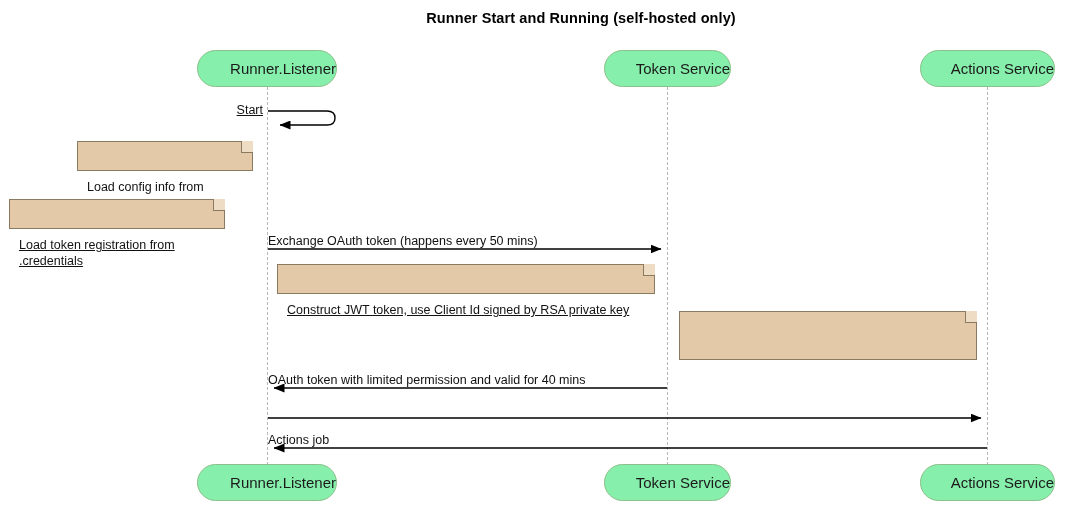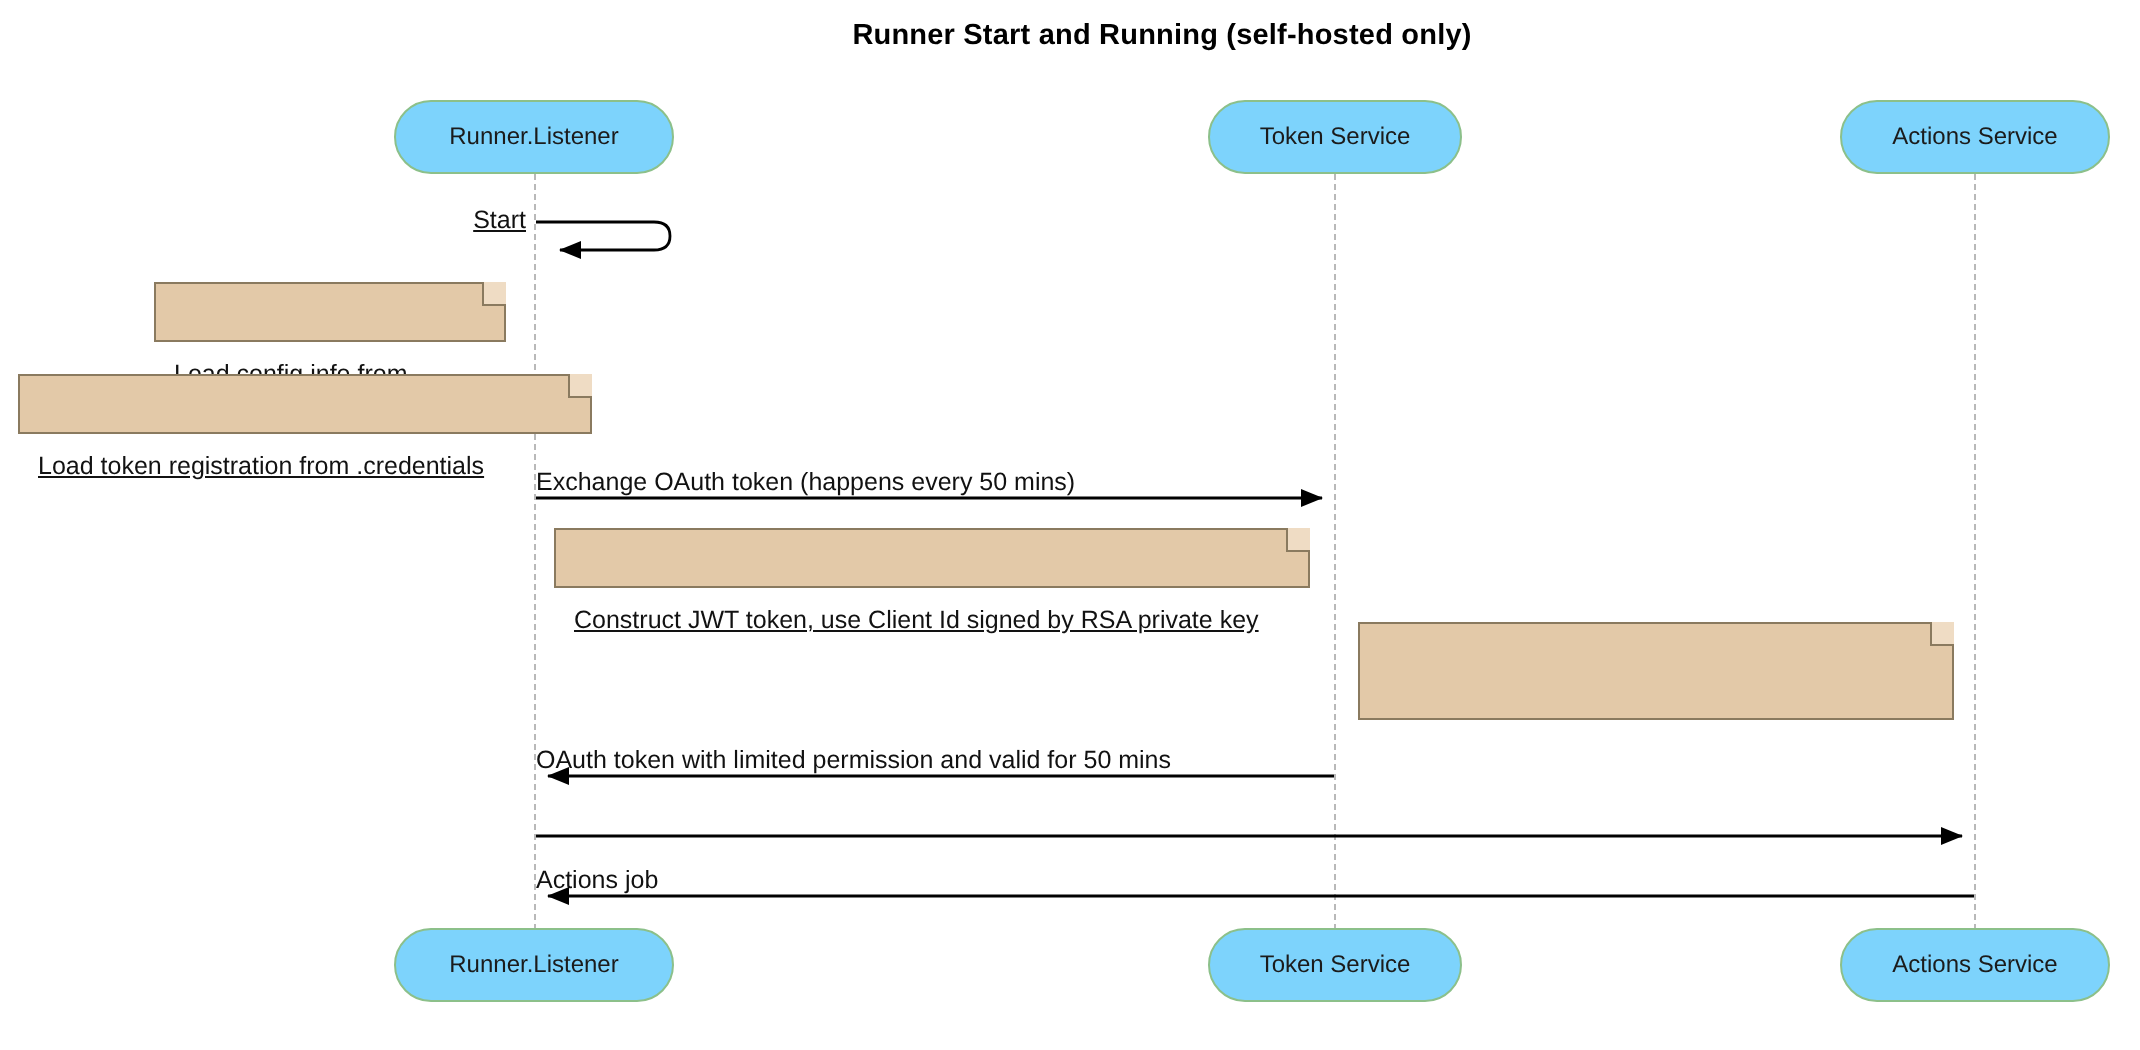--- a/index.html
+++ b/index.html
@@ -30,27 +30,27 @@
     text-align: center;
     font-size: 14.5px;
     font-weight: bold;
     color: #000000;
     letter-spacing: 0.1px;
     margin-left: 46px;
   }
   .participant {
     position: absolute;
     box-sizing: border-box;
-    background: #7dd3fc;
+    background: #86efac;
     border: 1px solid #8cc08a;
     border-radius: 19px;
     height: 37px;
     line-height: 35px;
-    text-align: center;
-    font-size: 12px;
+    text-align: right;
+    font-size: 15px;
     color: #1b1b1b;
     white-space: nowrap;
   }
   .lifeline {
     position: absolute;
     width: 0;
     border-left: 1px dashed #b9b9b9;
   }
   .note {
     position: absolute;
@@ -120,31 +120,31 @@
     <span>Token Service</span>
   </div>
   <div class="participant" style="left:920px; top:464px; width:135px;">
     <span>Actions Service</span>
   </div>
 
   <div class="msg-label right" style="left:168px; top:103px; width:95px;text-decoration:underline;">Start</div>
 
   <div class="msg-label" style="left:268px; top:234px; width:400px;">Exchange OAuth token (happens every 50 mins)</div>
 
-  <div class="msg-label" style="left:268px; top:373px; width:400px;">OAuth token with limited permission and valid for 50 mins</div>
+  <div class="msg-label" style="left:268px; top:373px; width:400px;">OAuth token with limited permission and valid for 40 mins</div>
 
 
   <div class="msg-label" style="left:268px; top:433px; width:720px;">Actions job</div>
 
   <div class="note" style="left:77px; top:141px; width:176px; height:30px;">
     <span class="fold"></span>
     <span>Load config info from .runner</span>
   </div>
 
-  <div class="note" style="left:9px; top:187px; width:287px; height:30px;text-decoration:underline;">
+  <div class="note" style="left:9px; top:199px; width:216px; height:30px;text-decoration:underline;">
     <span class="fold"></span>
     <span>Load token registration from .credentials</span>
   </div>
 
   <div class="note" style="left:277px; top:264px; width:378px; height:30px;text-decoration:underline;">
     <span class="fold"></span>
     <span>Construct JWT token, use Client Id signed by RSA private key</span>
   </div>
 
   <div class="note" style="left:679px; top:311px; width:298px; height:49px;">

